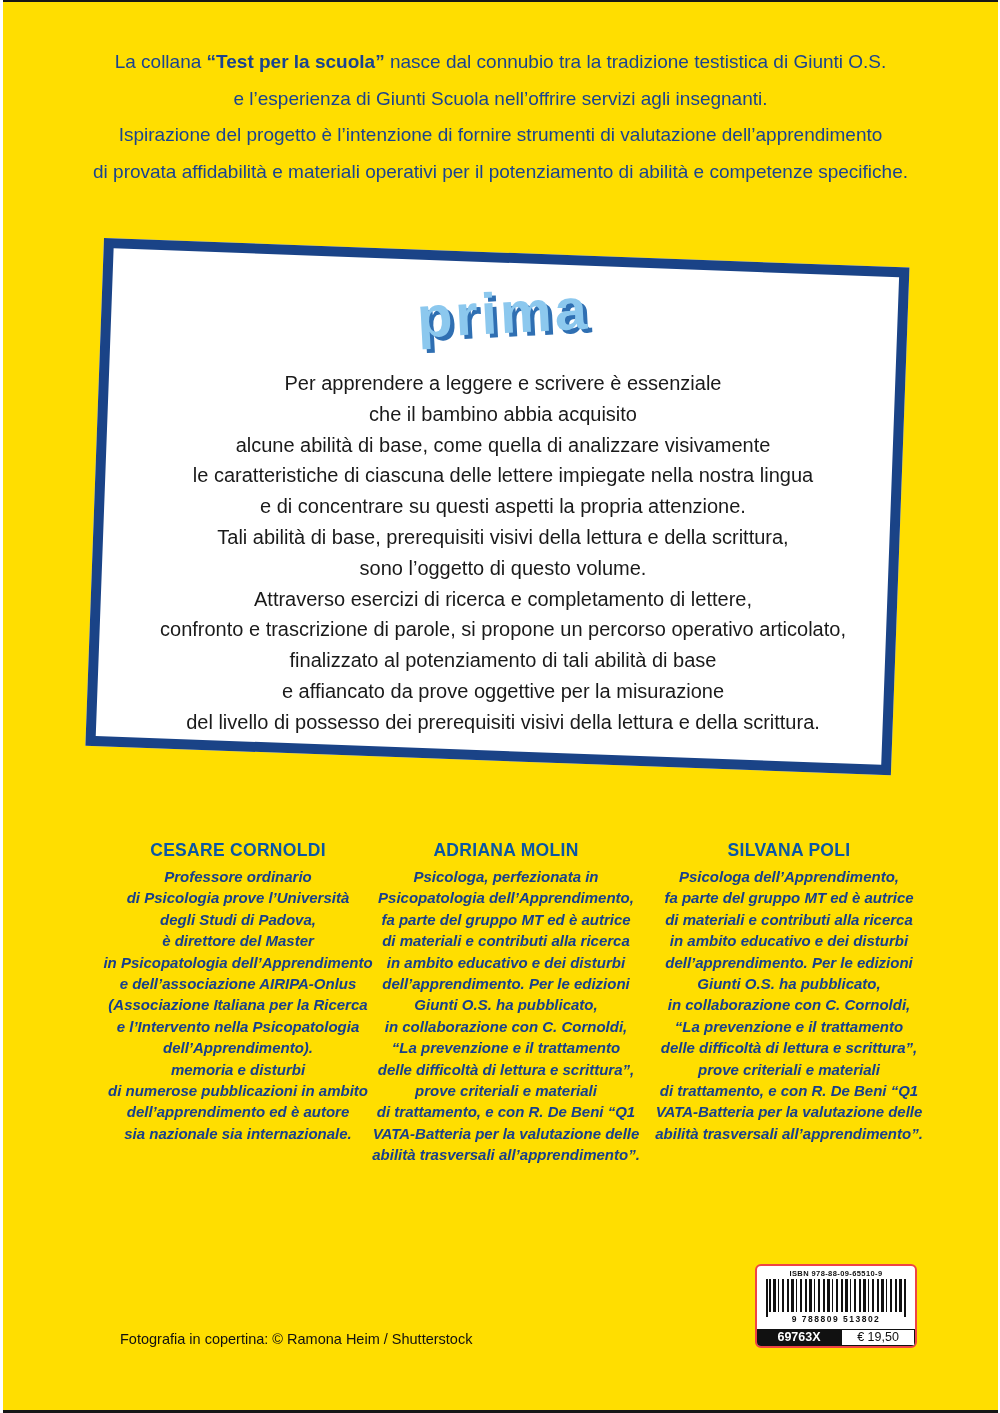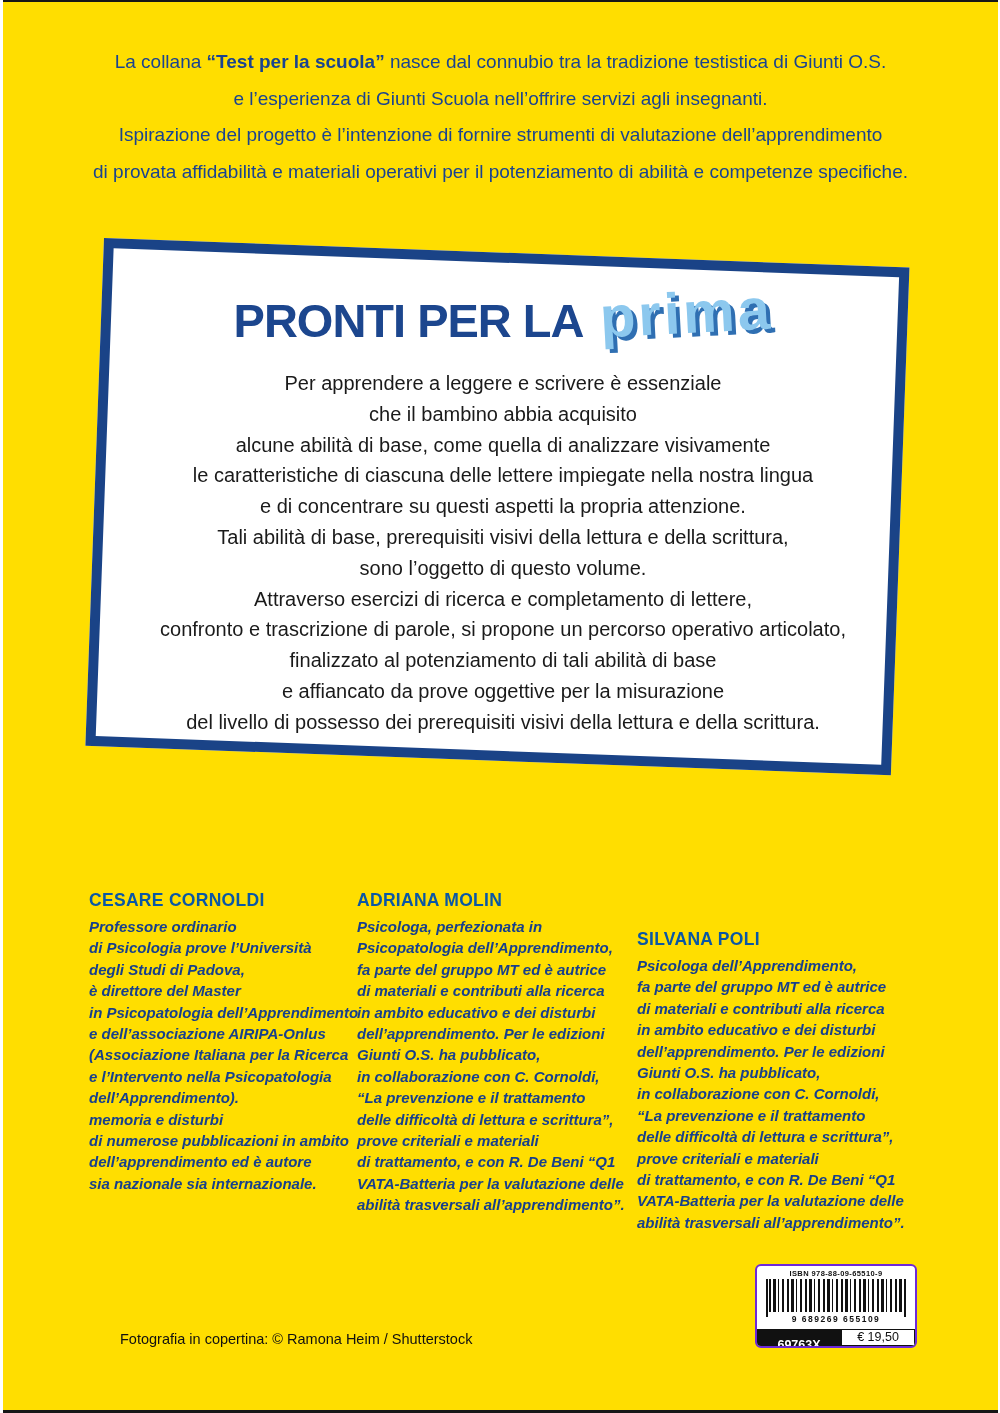--- a/index.html
+++ b/index.html
@@ -44,40 +44,40 @@
     font-size:58px; font-weight:bold; letter-spacing:3px;
     color:#8CC8EE; text-shadow:4px 4px 0 #2F6FB2;
     transform:rotate(-3deg) translateY(-4px);
   }
   .panel-body {
     position:absolute; top:366px; left:0; width:1000px;
     text-align:center; color:#1A1A1A;
     font-size:20px; line-height:30.8px;
   }
   
-  .author-col { position:absolute; top:888px; text-align:left; }
+  .author-col { position:absolute; top:838px; text-align:center; }
   .author-col.c0 { left:86px;  width:298px; }
   .author-col.c1 { left:354px; width:298px; }
-  .author-col.c2 { left:634px; width:304px;margin-top:39px; }
+  .author-col.c2 { left:634px; width:304px; }
   .author-name {
     font-size:17.5px; font-weight:bold; color:#0A57A5;
     letter-spacing:0.3px; margin-bottom:5px;
   }
   .author-bio {
     font-size:15px; line-height:21.4px;
     font-style:italic; font-weight:bold; color:#173F8C;
   }
   
   .photo-credit {
     position:absolute; left:117px; top:1329px;
     font-size:14.5px; color:#111111;
   }
   .barcode-box {
     position:absolute; left:752px; top:1262px; width:162px; height:84px;
-    background:#ffffff; border:2px solid #6d28d9; border-radius:6px;
+    background:#ffffff; border:2px solid #ef4444; border-radius:6px;
     box-sizing:border-box; text-align:center; overflow:hidden;
   }
   .barcode-isbn {
     font-size:7.5px; font-weight:bold; color:#111111;
     margin-top:3px; letter-spacing:0.4px; white-space:nowrap;
   }
   .barcode-bars {
     height:33px; margin:1px 12px 0;
     background:repeating-linear-gradient(90deg,
       #111 0 2px, #fff 2px 4px, #111 4px 7px, #fff 7px 9px,
@@ -91,21 +91,21 @@
   .barcode-bars::after  { right:-3px; }
   .barcode-digits {
     font-size:8.5px; font-weight:bold; color:#111111;
     letter-spacing:1.5px; margin-top:2px; white-space:nowrap;
   }
   .barcode-row {
     position:absolute; left:0; right:0; bottom:0; height:17px;
     display:flex; background:#111111;
   }
   .barcode-code {
-    flex:1; color:#ffffff; font-weight:bold; font-size:12.5px; line-height:17px;margin-top:8px;
+    flex:1; color:#ffffff; font-weight:bold; font-size:12.5px; line-height:17px;
   }
   .barcode-price {
     width:74px; background:#ffffff; color:#111111;
     font-weight:normal; font-size:12.5px; line-height:14px;
     border:1px solid #111111; box-sizing:border-box;
   }
 </style>
 </head>
 <body>
 
@@ -114,21 +114,20 @@
   <div class="intro">
     <div><span>La collana </span><span class="bold">“Test per la scuola”</span><span> nasce dal connubio tra la tradizione testistica di Giunti O.S.</span></div>
     <div>e l’esperienza di Giunti Scuola nell’offrire servizi agli insegnanti.</div>
     <div>Ispirazione del progetto è l’intenzione di fornire strumenti di valutazione dell’apprendimento</div>
     <div>di provata affidabilità e materiali operativi per il potenziamento di abilità e competenze specifiche.</div>
   </div>
 
   <div class="panel-shape"></div>
 
   <div class="panel-title">
-    <span class="title-main">PRONTI PER LA</span>
     <span class="title-script">prima</span>
   </div>
 
   <div class="panel-body">
       <div>Per apprendere a leggere e scrivere è essenziale</div>
       <div>che il bambino abbia acquisito</div>
       <div>alcune abilità di base, come quella di analizzare visivamente</div>
       <div>le caratteristiche di ciascuna delle lettere impiegate nella nostra lingua</div>
       <div>e di concentrare su questi aspetti la propria attenzione.</div>
       <div>Tali abilità di base, prerequisiti visivi della lettura e della scrittura,</div>
@@ -194,20 +193,20 @@
         <div>VATA-Batteria per la valutazione delle</div>
         <div>abilità trasversali all’apprendimento”.</div>
       </div>
   </div>
 
   <div class="photo-credit">Fotografia in copertina: © Ramona Heim / Shutterstock</div>
 
   <div class="barcode-box">
     <div class="barcode-isbn">ISBN 978-88-09-65510-9</div>
     <div class="barcode-bars"></div>
-    <div class="barcode-digits">9 689269 655109</div>
+    <div class="barcode-digits">9 788809 513802</div>
     <div class="barcode-row">
       <div class="barcode-code">69763X</div>
       <div class="barcode-price">€ 19,50</div>
     </div>
   </div>
 
 </div>
 
 </body></html>

